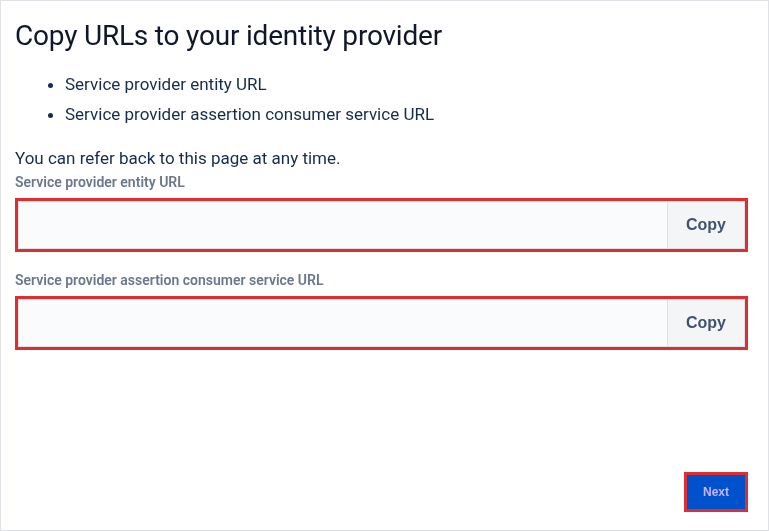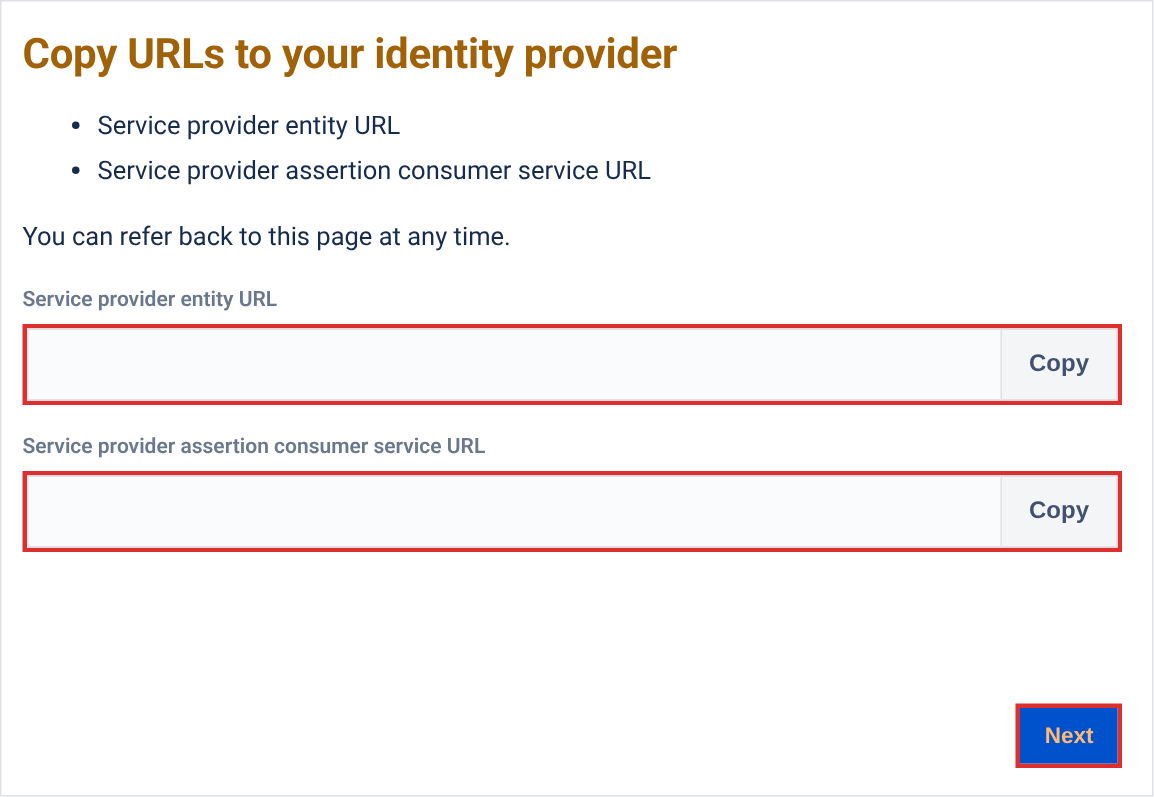--- a/index.html
+++ b/index.html
@@ -14,22 +14,22 @@
     }
     .panel {
       width: 769px;
       height: 531px;
       border: 1px solid #DFE1E6;
       padding: 18px 20px 20px 14px;
       position: relative;
     }
     .heading {
       font-size: 28px;
-      font-weight: 700;
-      color: #a16207;
+      font-weight: 400;
+      color: #0f172a;
       margin-bottom: 18px;
       letter-spacing: -0.2px;
     }
     .intro {
       font-size: 17px;
       color: #172B4D;
       margin-bottom: 14px;
     }
     .bullet-list {
       list-style: disc;
@@ -44,21 +44,21 @@
     .link {
       color: #0052CC;
       font-size: 17px;
       text-decoration: none;
       display: inline-block;
       margin-bottom: 14px;
     }
     .refer-text {
       font-size: 17px;
       color: #172B4D;
-      margin-bottom: 24px;
+      margin-bottom: 6px;
     }
     .field-label {
       font-size: 14px;
       font-weight: 600;
       color: #6B778C;
       margin-bottom: 8px;
     }
     .field-group {
       display: flex;
       border: 3px solid #DC3030;
@@ -88,23 +88,23 @@
       justify-content: center;
     }
     .next-wrapper {
       position: absolute;
       right: 20px;
       bottom: 18px;
       border: 3px solid #DC3030;
     }
     .next-btn {
       background: #0052CC;
-      color: #fdba74;
+      color: #c4b5fd;
       border: none;
-      font-size: 15px;
+      font-size: 12px;
       font-weight: 600;
       padding: 10px 16px;
       cursor: pointer;
       display: block;
     }
   </style>
 </head>
 <body>
 
 <div class="panel">

